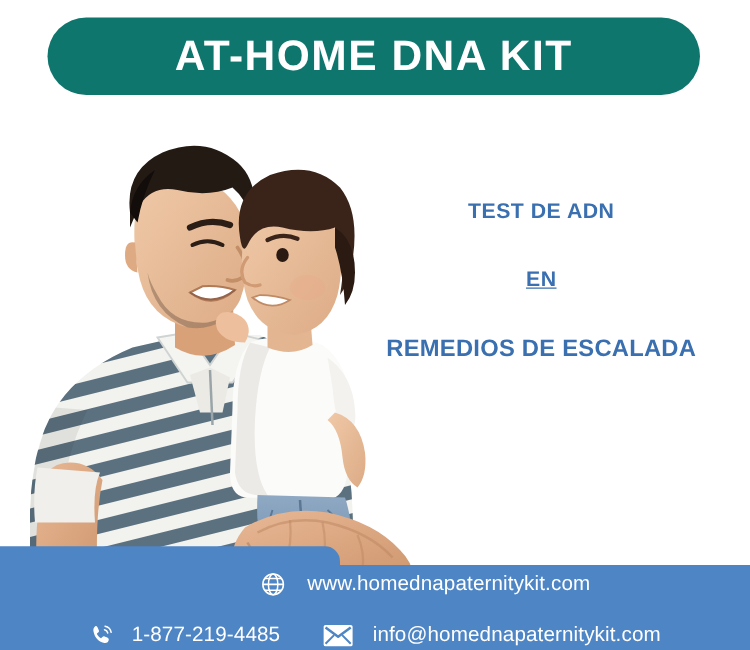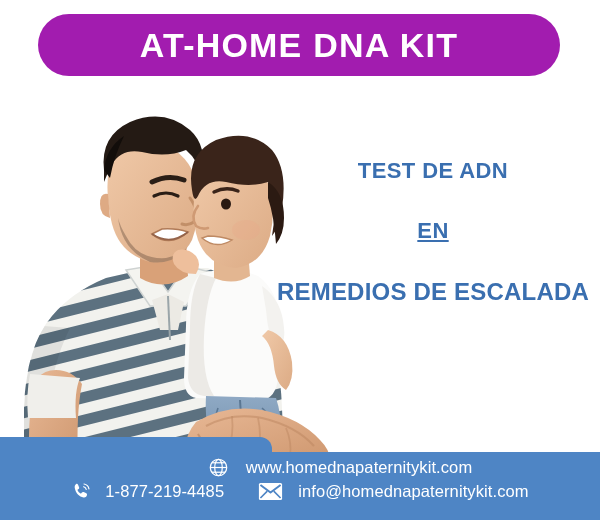--- a/index.html
+++ b/index.html
@@ -14,21 +14,21 @@
     width:600px;height:520px;
     background:#ffffff;
     overflow:hidden;
   }
 
   
   #header-pill{
     position:absolute;
     left:38px;top:14px;
     width:522px;height:62px;
-    background:#a21caf;
+    background:#0f766e;
     border-radius:31px;
     display:flex;align-items:center;justify-content:center;
     box-sizing:border-box;
   }
   #header-title{
     color:#ffffff;
     font-size:34px;
     font-weight:bold;
     letter-spacing:1.2px;
     line-height:1;
@@ -47,29 +47,29 @@
   
   #headline-block{
     position:absolute;
     left:272px;top:160px;
     width:322px;
     text-align:center;
   }
   .headline-line{
     color:#3a6fb0;
     font-weight:bold;
-    font-size:22px;
+    font-size:17px;
     letter-spacing:0.4px;
     line-height:1;
     white-space:nowrap;
     font-family:"Liberation Sans", sans-serif;
   }
   #headline-1{margin:0 0 38px 0;}
   #headline-2{margin:0 0 38px 0;text-decoration:underline;}
-  #headline-3{margin:0;font-size:24px;letter-spacing:0.2px;}
+  #headline-3{margin:0;font-size:19px;letter-spacing:0.2px;}
 
   
   #footer-upper-block{
     position:absolute;
     left:0px;top:437px;
     width:272px;height:22px;
     background:#4e85c5;
     border-top-right-radius:12px;
   }
   #footer-bar{
@@ -88,21 +88,21 @@
     display:flex;
     align-items:center;
     color:#ffffff;
   }
   #footer-row-web{
     left:0;top:5px;width:600px;
     justify-content:center;
     padding-left:40px;
   }
   #footer-row-contact{
-    left:0;top:29px;width:600px;
+    left:0;top:46px;width:600px;
     justify-content:center;
   }
   .footer-item{
     display:flex;align-items:center;
   }
   .footer-text{
     color:#ffffff;
     font-size:16.5px;
     font-weight:normal;
     letter-spacing:0.1px;

